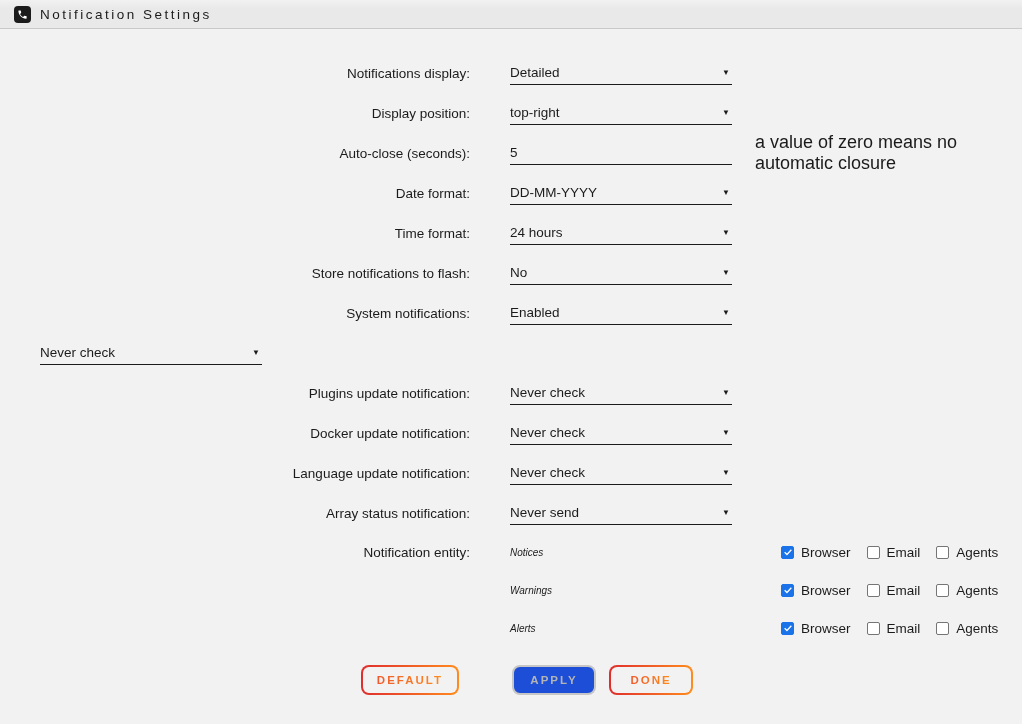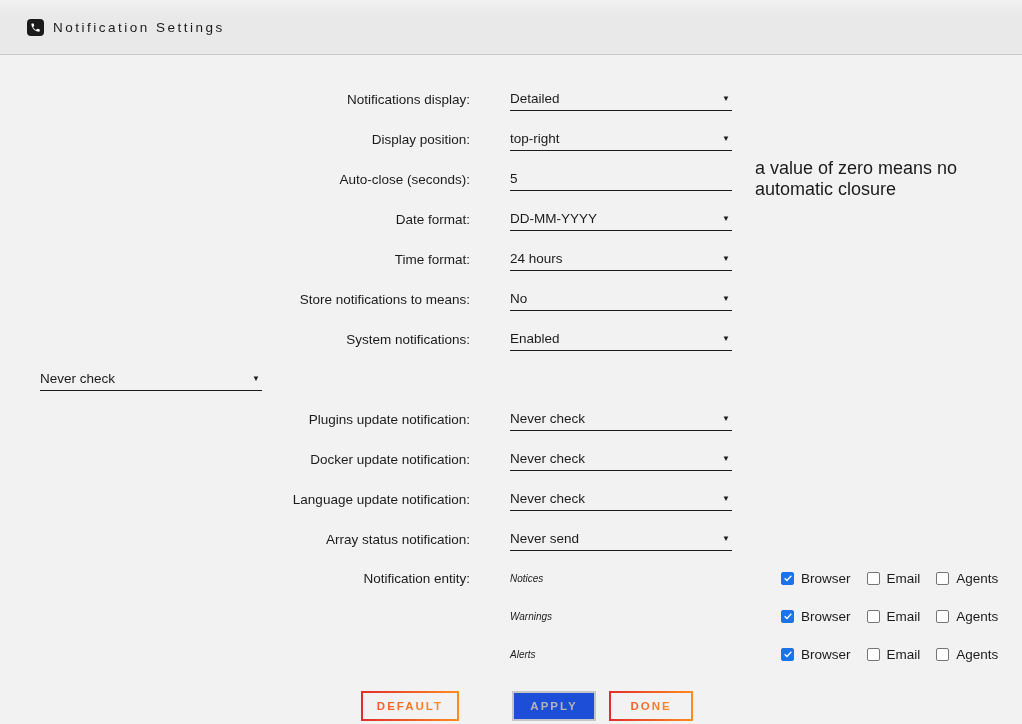--- a/index.html
+++ b/index.html
@@ -6,26 +6,26 @@
   html, body { width: 1022px; height: 724px; overflow: hidden; }
   body {
     font-family: "Liberation Sans", sans-serif;
     background: #f2f2f2;
     color: #1c1b1b;
   }
   .page { width: 1022px; height: 724px; }
 
   
   header {
-    height: 55px;
+    height: 29px;
     background: linear-gradient(180deg, #f1f1f1 0%, #e9e9e9 30%);
     border-bottom: 1px solid #c9c9c9;
     display: flex;
     align-items: center;
-    padding-left: 27px;
+    padding-left: 14px;
   }
   .hdr-icon {
     width: 17px; height: 17px;
     background: #1c1b1b;
     border-radius: 4px;
     display: inline-flex;
     align-items: center;
     justify-content: center;
     margin-right: 9px;
     flex: 0 0 auto;
@@ -100,21 +100,21 @@
   .cblabel { font-size: 13.5px; color: #1c1b1b; }
 
   
   .brow { margin-top: 18px; height: 30px; display: flex; align-items: center; }
   .bleft { width: 470px; display: flex; justify-content: flex-end; padding-right: 11px; flex: 0 0 auto; }
   .bright { margin-left: 42px; display: flex; }
   .btn {
     height: 30px;
     min-width: 84px;
     padding: 0 14px;
-    border-radius: 0;
+    border-radius: 8px;
     font-family: "Liberation Sans", sans-serif;
     font-size: 11.5px;
     font-weight: bold;
     letter-spacing: 2px;
     cursor: pointer;
     display: inline-flex;
     align-items: center;
     justify-content: center;
   }
   .btn + .btn { margin-left: 13px; }
@@ -187,21 +187,21 @@
         <div class="row">
           <div class="lbl">Time format:</div>
           <div class="ctl">
             <div class="select">
               <span class="val">24 hours</span>
               <span class="arrow">▼</span>
             </div>
           </div>
         </div>
         <div class="row">
-          <div class="lbl">Store notifications to means:</div>
+          <div class="lbl">Store notifications to flash:</div>
           <div class="ctl">
             <div class="select">
               <span class="val">No</span>
               <span class="arrow">▼</span>
             </div>
           </div>
         </div>
         <div class="row">
           <div class="lbl">System notifications:</div>
           <div class="ctl">

